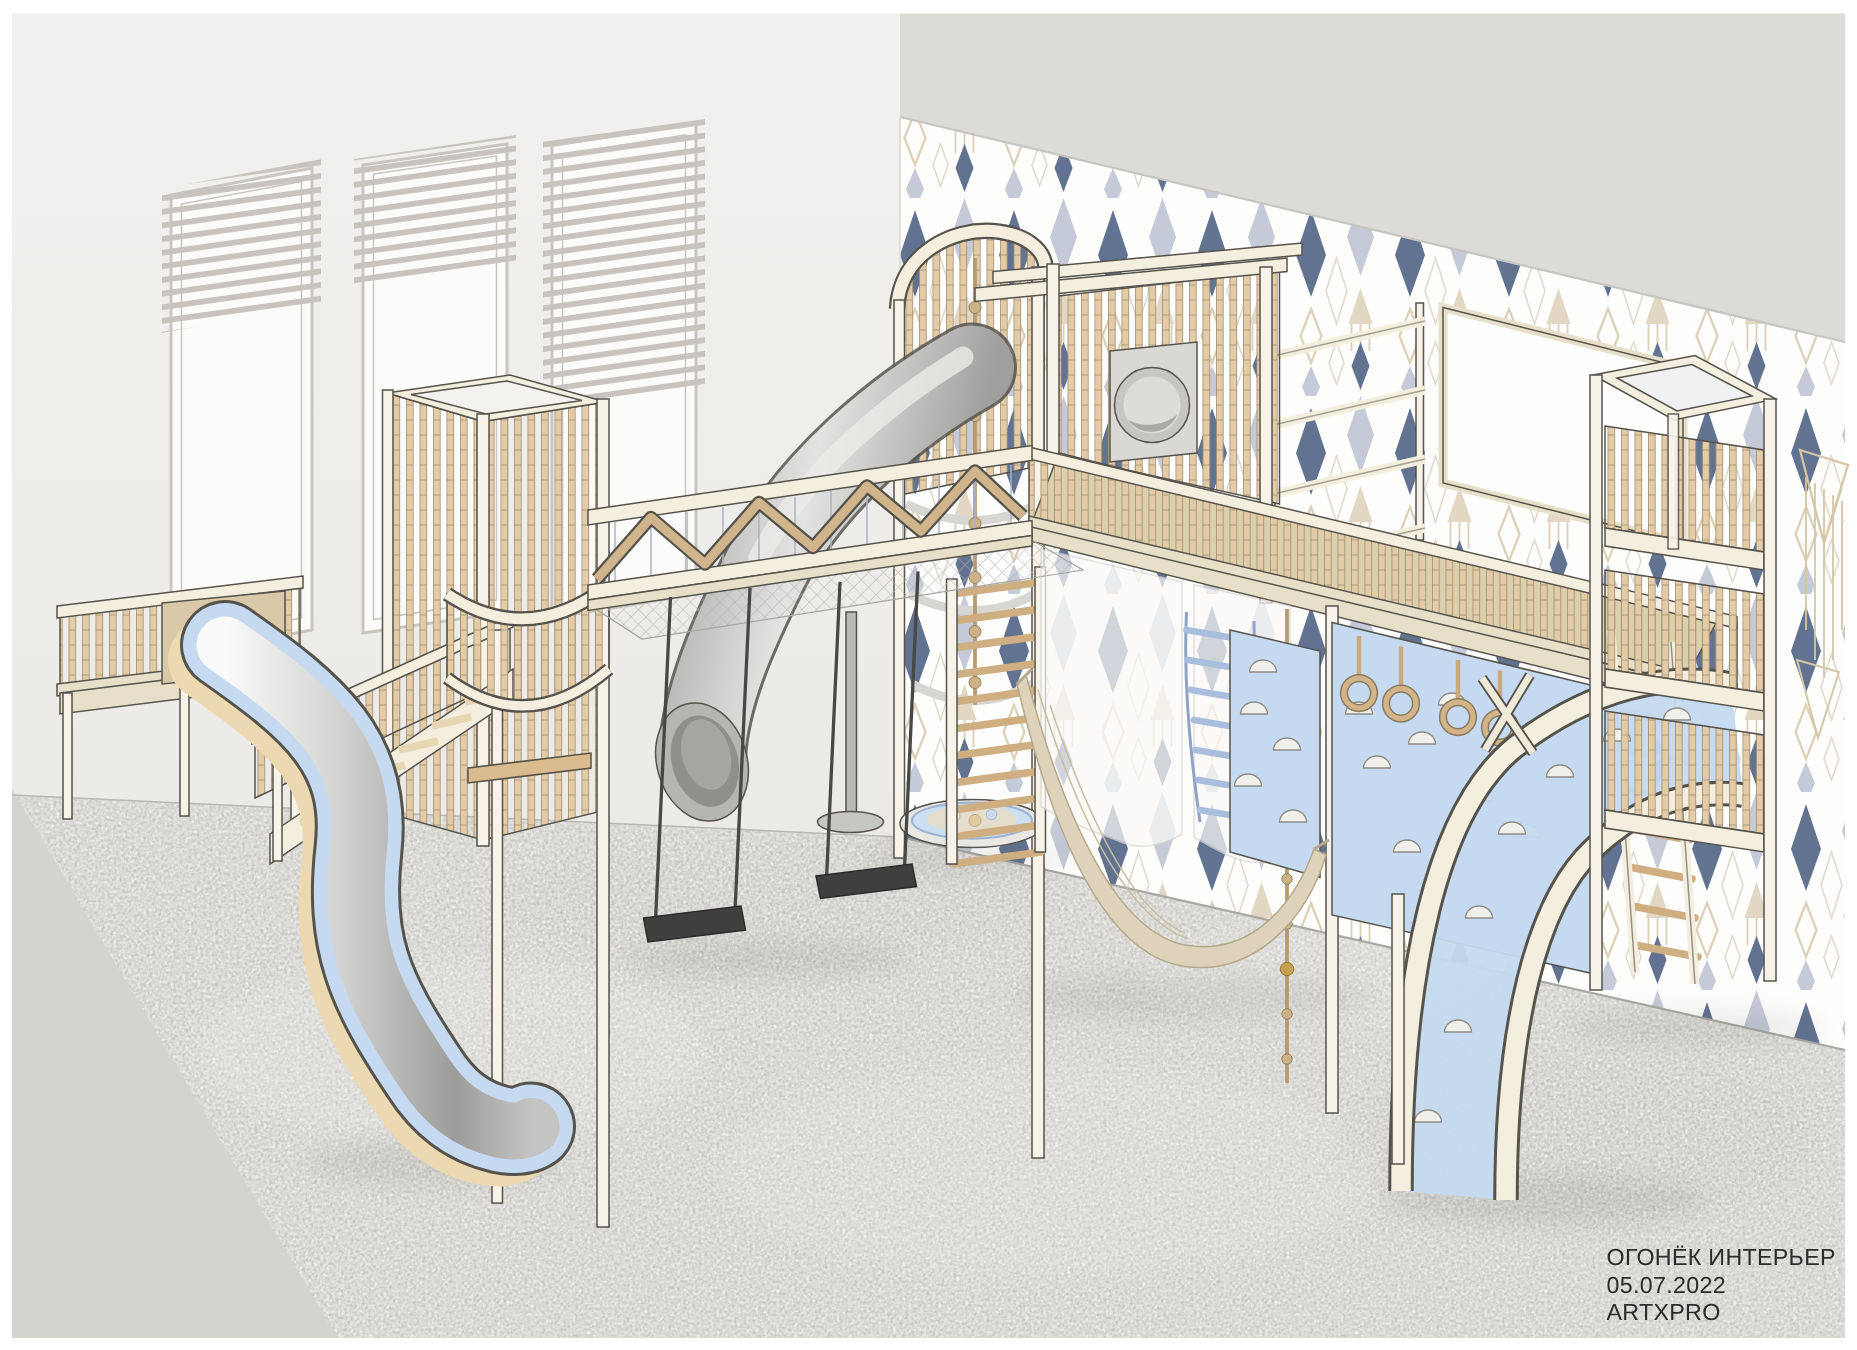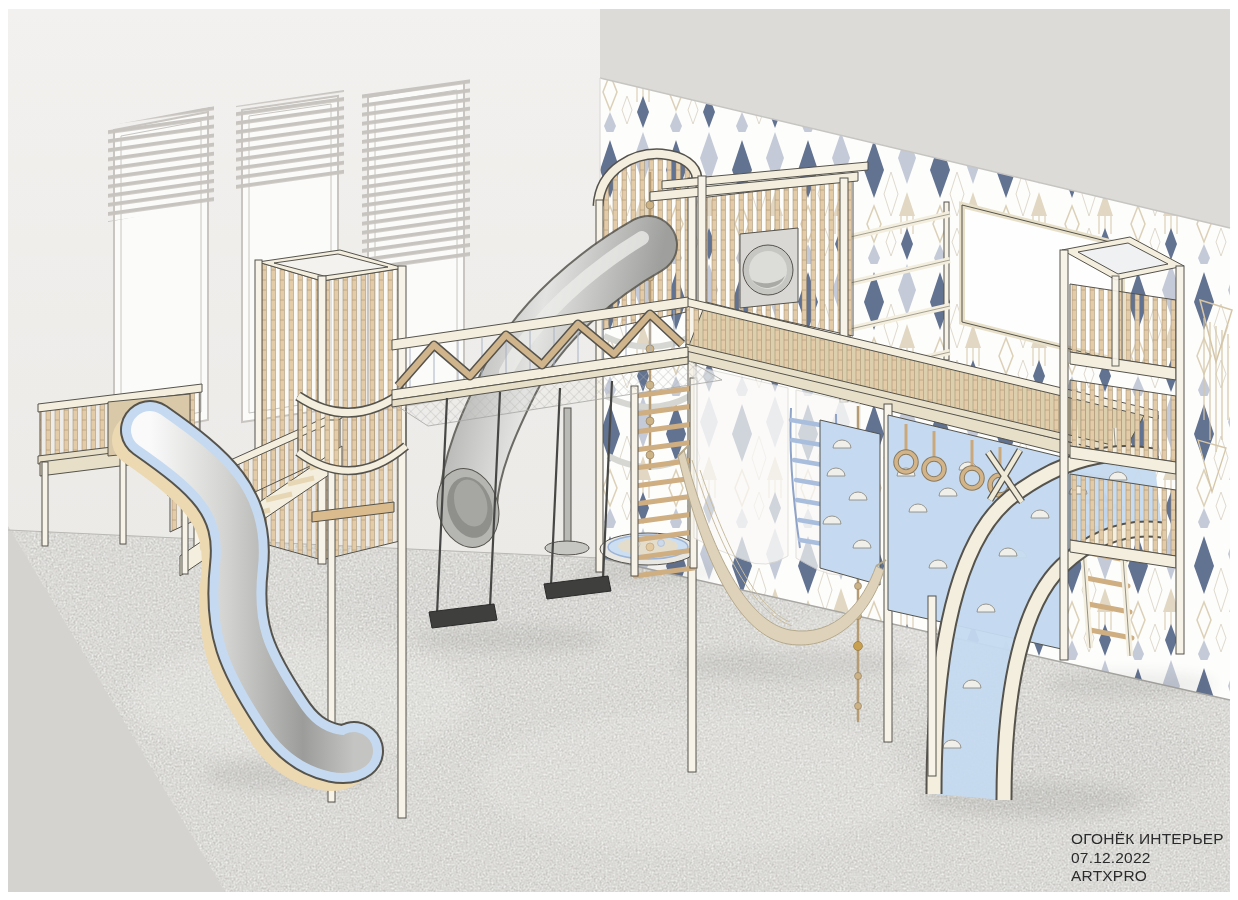--- a/index.html
+++ b/index.html
@@ -394,17 +394,17 @@
   <polygon points="1078,252 1128,243 1168,264 1118,274" fill="#f0f1f2" class="o"></polygon>
   <rect x="1060" y="250" width="8" height="410" class="post"></rect>
   <rect x="1176" y="266" width="8" height="388" class="post"></rect>
   <rect x="1112" y="276" width="7" height="90" class="post" opacity=".9"></rect>
 </g>
 
 </svg>
 
 <div class="titleblock">
   <div>ОГОНЁК ИНТЕРЬЕР</div>
-  <div>07.12.2022</div>
+  <div>05.07.2022</div>
   <div>ARTXPRO</div>
 </div>
 
 </div>
 
 </body></html>

